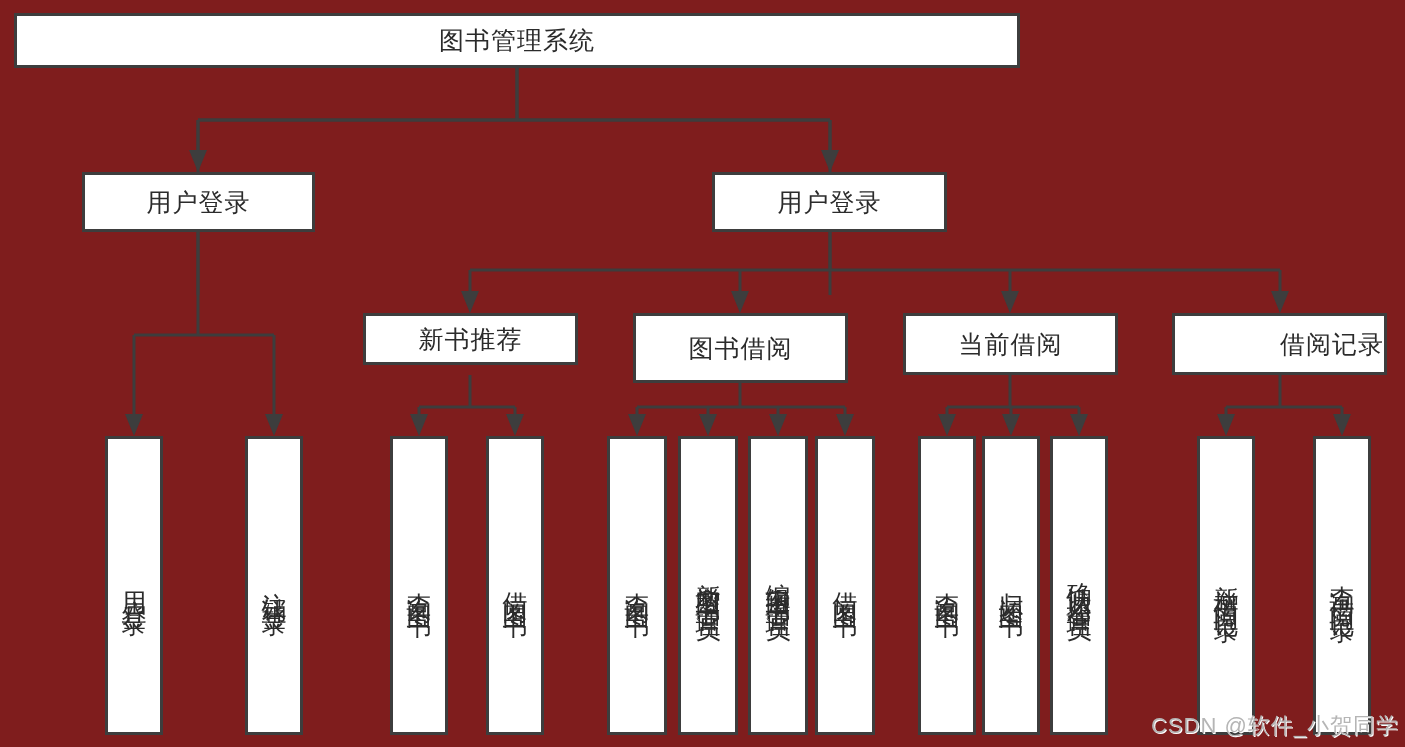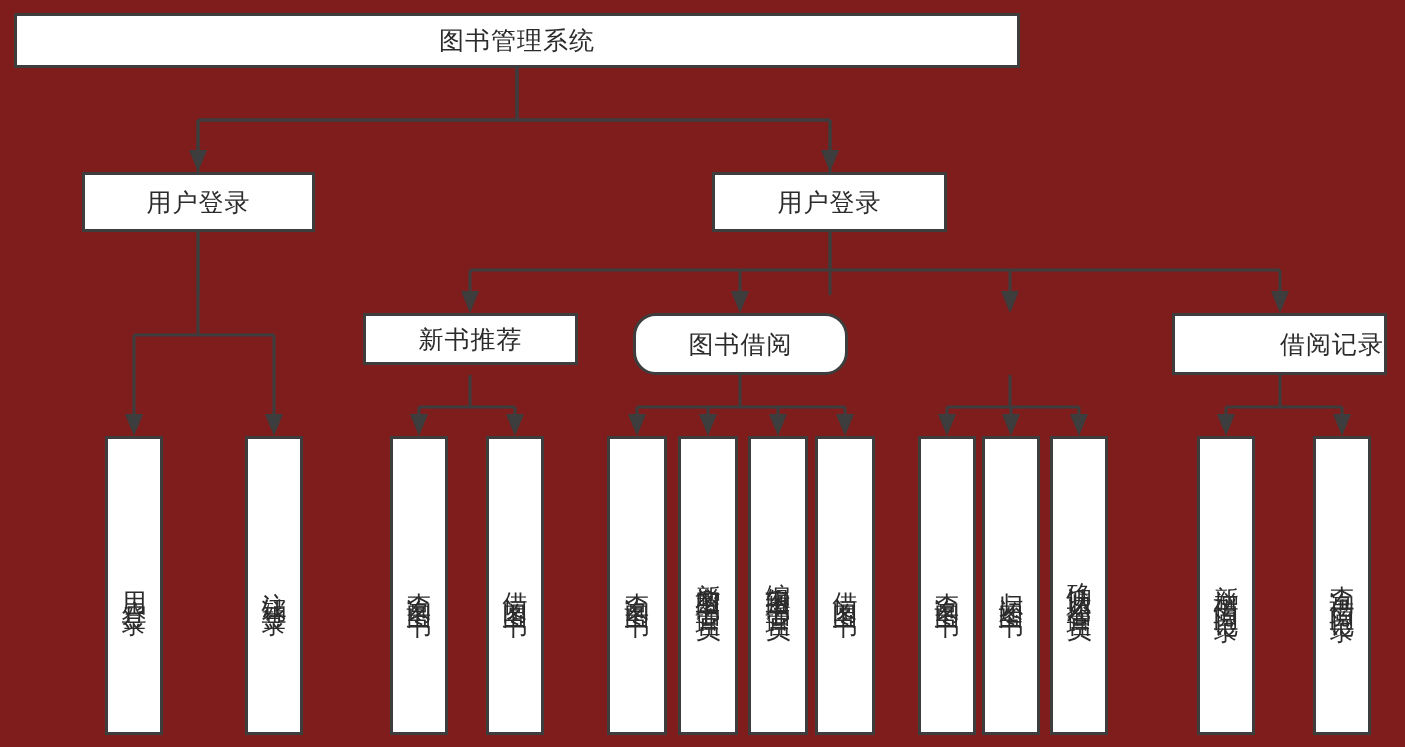--- a/index.html
+++ b/index.html
@@ -103,22 +103,25 @@
   <div class="node" style="left:82px;top:172px;width:233px;height:60px;">
     <span>用户登录</span>
   </div>
   <div class="node" style="left:712px;top:172px;width:235px;height:60px;">
     <span>用户登录</span>
   </div>
 
   <div class="node" style="left:363px;top:313px;width:215px;height:52px;">
     <span>新书推荐</span>
   </div>
-  <div class="node" style="left:633px;top:313px;width:215px;height:62px;border-radius:23px;">
+  <div class="node" style="left:633px;top:313px;width:215px;height:70px;">
     <span>图书借阅</span>
+  </div>
+  <div class="node" style="left:903px;top:313px;width:215px;height:62px;">
+    <span>当前借阅</span>
   </div>
   <div class="node" style="left:1172px;top:313px;width:215px;height:62px;justify-content:flex-end;">
     <span>借阅记录</span>
   </div>
 
   <div class="node leaf" style="left:105px;top:436px;width:58px;height:299px;">
     <span class="vtext">用户登录</span>
   </div>
   <div class="node leaf" style="left:245px;top:436px;width:58px;height:299px;">
     <span class="vtext">注销登录</span>
@@ -154,14 +157,15 @@
     <span class="vtext">确认归还（管理员）</span>
   </div>
 
   <div class="node leaf" style="left:1197px;top:436px;width:58px;height:299px;">
     <span class="vtext">新增借阅记录</span>
   </div>
   <div class="node leaf" style="left:1313px;top:436px;width:58px;height:299px;">
     <span class="vtext">查询借阅记录</span>
   </div>
 
+  <div class="watermark">CSDN @软件_小贺同学</div>
 
 </div>
 
 </body></html>

